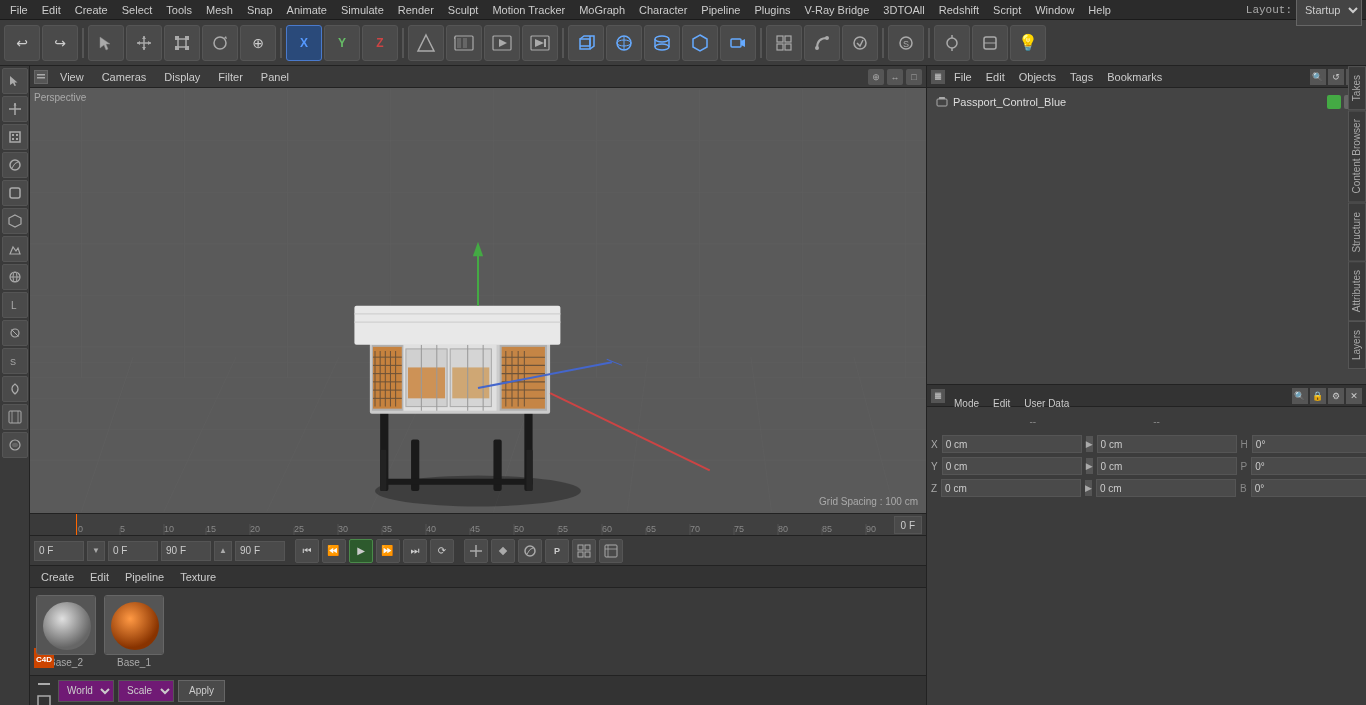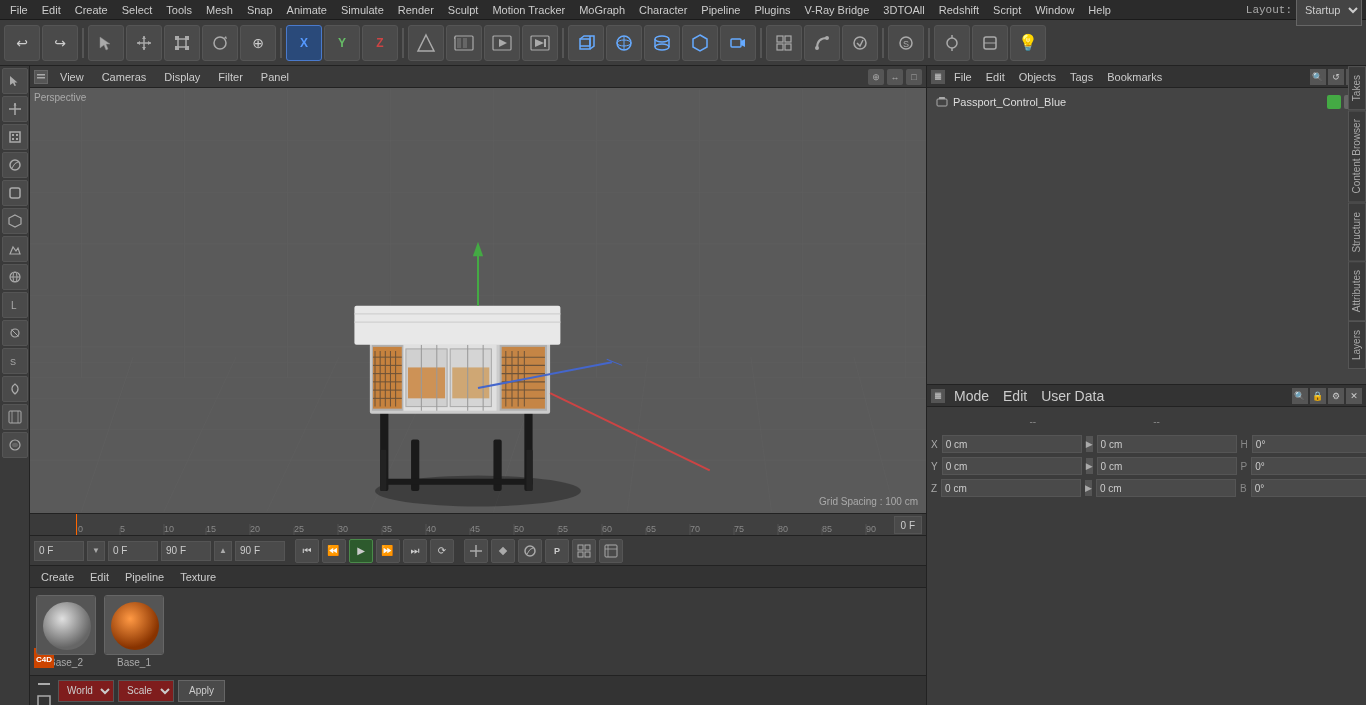--- a/index.html
+++ b/index.html
@@ -291,26 +291,26 @@
     #attr-toolbar {
       display: flex;
       align-items: center;
       height: 22px;
       background: #333;
       padding: 0 4px;
       gap: 4px;
       border-bottom: 1px solid #222;
     }
     .attr-tb-btn {
-      padding: 0 5px;
+      padding: 8px 5px;
       height: 18px;
       line-height: 18px;
       cursor: pointer;
       color: #ccc;
-      font-size: 14px;
+      font-size: 10px;
     }
     .attr-tb-icons {
       margin-left: auto;
       display: flex;
       gap: 2px;
     }
     #attr-content {
       flex: 1;
       background: #3c3c3c;
       padding: 4px;
@@ -424,21 +424,21 @@
     }
     .info-text {
       flex: 1;
       font-size: 10px;
       color: #aaa;
       overflow: hidden;
       white-space: nowrap;
     }
     .bottom-dropdown {
       height: 22px;
-      background: #7f1d1d;
+      background: #701a75;
       border: 1px solid #555;
       color: #ccc;
       font-size: 10px;
       padding: 0 4px;
       cursor: pointer;
     }
     .bottom-apply-btn {
       height: 22px;
       background: #4a4a4a;
       border: 1px solid #666;

